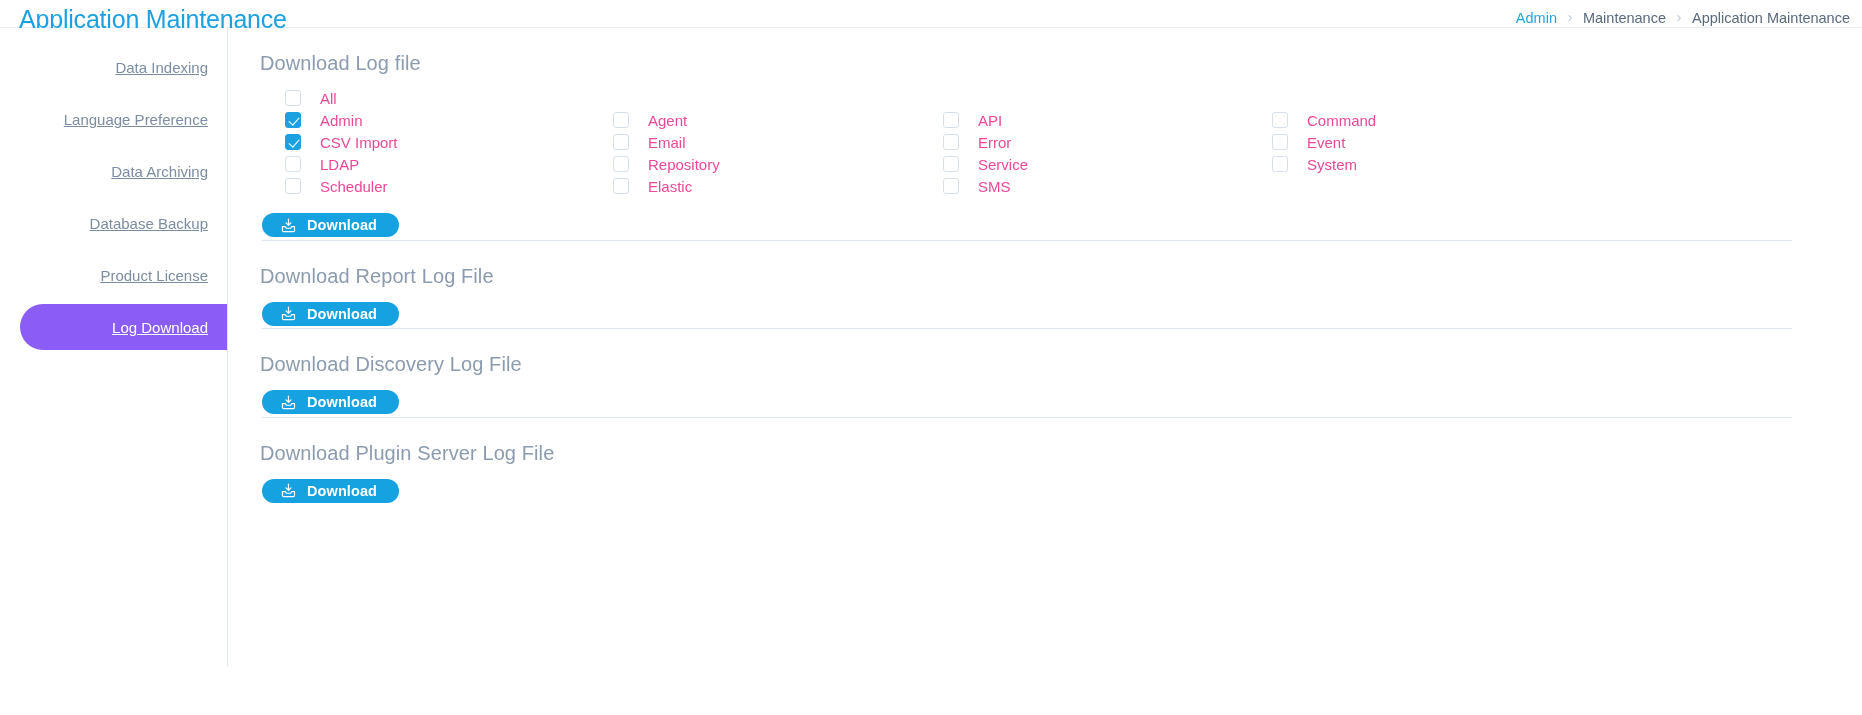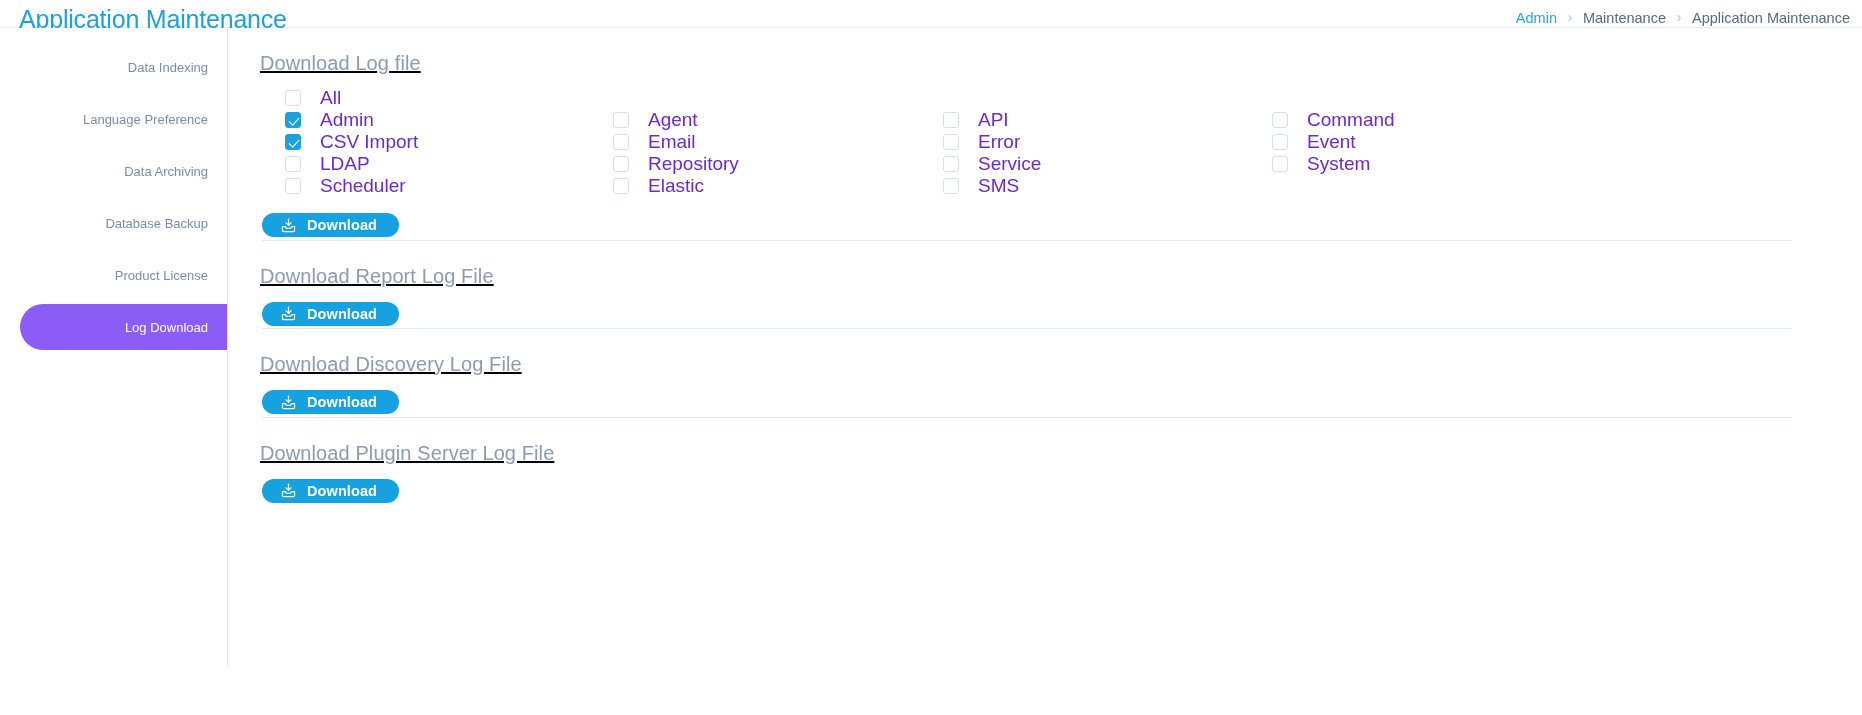--- a/index.html
+++ b/index.html
@@ -70,43 +70,43 @@
     height: 638px;
     border-right: 1px solid #dfe6ee;
     padding-top: 16px;
   }
   .side-item {
     height: 46px;
     display: flex;
     align-items: center;
     justify-content: flex-end;
     padding-right: 19px;
-    font-size: 13px;
+    font-size: 15px;
     color: #7c8da3;
     margin-bottom: 6px;
     cursor: pointer;
     white-space: nowrap;
+    text-decoration: underline;
   }
   .side-item.active {
     background: #8b5cf6;
     color: #ffffff;
     border-radius: 25px 0 0 25px;
     margin-left: 20px;
     font-weight: 400;
   }
 
   
   .content {
     position: absolute;
     left: 228px;
     top: 0;
     right: 0;
     height: 638px;
     padding: 0 35px 0 32px;
-    text-decoration: underline;
   }
 
   .section { position: relative; }
   .section-title {
     font-size: 20px;
     color: #8b9bb0;
     font-weight: 400;
     padding-top: 24px;
     padding-bottom: 6px;
     letter-spacing: 0.1px;
@@ -162,22 +162,22 @@
     left: 4.5px;
     top: 1.5px;
     width: 5px;
     height: 9px;
     border: solid #ffffff;
     border-width: 0 1.8px 1.8px 0;
     transform: rotate(42deg);
   }
   .cb-label {
     margin-left: 19px;
-    font-size: 19px;
-    color: #6d28d9;
+    font-size: 15px;
+    color: #ec4899;
   }
 
   
   .dl-btn {
     display: inline-flex;
     align-items: center;
     gap: 10px;
     background: #16a2e0;
     color: #ffffff;
     border: none;

